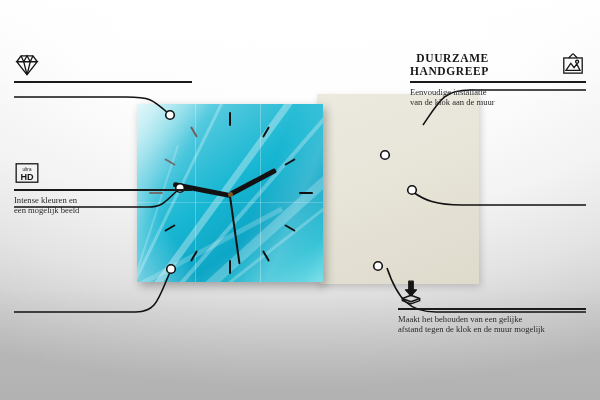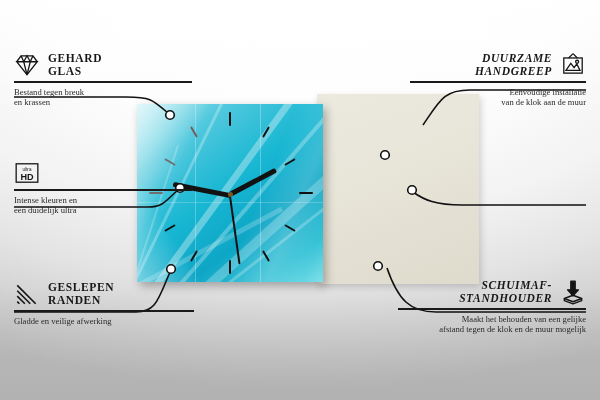--- a/index.html
+++ b/index.html
@@ -51,33 +51,33 @@
   .hand{position:absolute;background:#121212;transform-origin:0% 50%;border-radius:2px;}
   .hub{position:absolute;width:5px;height:5px;border-radius:50%;background:#7b5a2a;}
 
   
   #lines{position:absolute;left:0;top:0;width:600px;height:400px;pointer-events:none;}
 
   
   .feat{position:absolute;}
   .feat .head{display:flex;align-items:center;gap:8px;}
   .feat.left .head{justify-content:flex-start;}
-  .feat.right .head{justify-content:flex-end;font-style:italic;}
+  .feat.right .head{justify-content:space-between;}
   .ttl{
     font-family:"Liberation Serif",serif;font-weight:bold;
     font-size:11.5px;line-height:13px;letter-spacing:.6px;color:#171717;
     text-transform:uppercase;white-space:pre-line;
   }
   .feat.right .ttl{text-align:right;}
   .rule{height:1.6px;background:#1a1a1a;margin:3px 0 4px;}
   .sub{
     font-family:"Liberation Serif",serif;font-size:8.6px;line-height:10.4px;
     color:#2a2a2a;white-space:pre-line;
   }
-  .feat.right .sub{text-align:right;}
+  .feat.right .sub{text-align:left;}
   .ico{width:26px;height:26px;flex:0 0 26px;display:block;}
 
   
   #f-gehard{left:14px;top:52px;width:178px;}
   #f-print{left:14px;top:160px;width:178px;}
   #f-randen{left:14px;top:281px;width:180px;}
   #f-handgreep{left:410px;top:52px;width:176px;}
   #f-mechanisme{left:420px;top:168px;width:166px;}
   #f-standhouder{left:398px;top:279px;width:188px;}
 </style>
@@ -145,57 +145,37 @@
   <div class="feat left" id="f-gehard">
     <div class="head">
       <svg class="ico" viewBox="0 0 24 24">
         <g fill="none" stroke="#151515" stroke-width="1.2">
           <path d="M2.5,9 L21.5,9 L12,21 Z"></path>
           <path d="M2.5,9 L6.5,3.5 L17.5,3.5 L21.5,9"></path>
           <path d="M6.5,3.5 L9,9 L12,21 L15,9 L17.5,3.5"></path>
           <path d="M9,9 L12,3.5 L15,9"></path>
         </g>
       </svg>
-      <div class="ttl">GEHARD
-GLAS</div>
-    </div>
-    <div class="rule"></div>
-    <div class="sub">Bestand tegen breuk
-en krassen</div>
+    </div>
+    <div class="rule"></div>
   </div>
 
   <div class="feat left" id="f-print">
     <div class="head">
       <svg class="ico" viewBox="0 0 24 24">
         <rect x="2" y="3.5" width="20" height="17" fill="none" stroke="#151515" stroke-width="1.2"></rect>
         <text x="12" y="10.4" font-family="Liberation Sans, sans-serif" font-size="4.2" text-anchor="middle" fill="#151515">ultra</text>
         <text x="12" y="18" font-family="Liberation Sans, sans-serif" font-size="8.4" font-weight="bold" text-anchor="middle" fill="#151515">HD</text>
       </svg>
     </div>
     <div class="rule"></div>
     <div class="sub">Intense kleuren en
-een duidelijk ultra</div>
-  </div>
-
-  <div class="feat left" id="f-randen">
-    <div class="head">
-      <svg class="ico" viewBox="0 0 24 24">
-        <g stroke="#151515" stroke-width="1.5">
-          <path d="M3,4 L20,21"></path>
-            <path d="M3,9 L15,21"></path>
-          <path d="M3,14 L10,21"></path>
-            <path d="M3,19 L5,21"></path>
-        </g>
-      </svg>
-      <div class="ttl">GESLEPEN
-RANDEN</div>
-    </div>
-    <div class="rule"></div>
-    <div class="sub">Gladde en veilige afwerking</div>
-  </div>
+een mogelijk beeld</div>
+  </div>
+
 
   <div class="feat right" id="f-handgreep">
     <div class="head">
       <div class="ttl">DUURZAME
 HANDGREEP</div>
       <svg class="ico" viewBox="0 0 24 24">
         <g fill="none" stroke="#151515" stroke-width="1.2">
           <path d="M12,1.5 L8,5.5 M12,1.5 L16,5.5"></path>
           <rect x="3.5" y="5.5" width="17" height="14"></rect>
           <path d="M5.5,17 L10,10.5 L13,14.5 L15.5,11 L18.5,17 Z"></path>
@@ -204,22 +184,20 @@
       </svg>
     </div>
     <div class="rule"></div>
     <div class="sub">Eenvoudige installatie
 van de klok aan de muur</div>
   </div>
 
 
   <div class="feat right" id="f-standhouder">
     <div class="head">
-      <div class="ttl">SCHUIMAF-
-STANDHOUDER</div>
       <svg class="ico" viewBox="0 0 24 24">
         <g fill="none" stroke="#151515" stroke-width="1.3" stroke-linejoin="round">
           <path d="M10,2 L14,2 L14,10 L17,10 L12,15.5 L7,10 L10,10 Z" fill="#151515"></path>
           <path d="M4,18 L12,15 L20,18 L12,21 Z"></path>
           <path d="M4,18 L4,20 L12,23 L20,20 L20,18"></path>
         </g>
       </svg>
     </div>
     <div class="rule"></div>
     <div class="sub">Maakt het behouden van een gelijke

